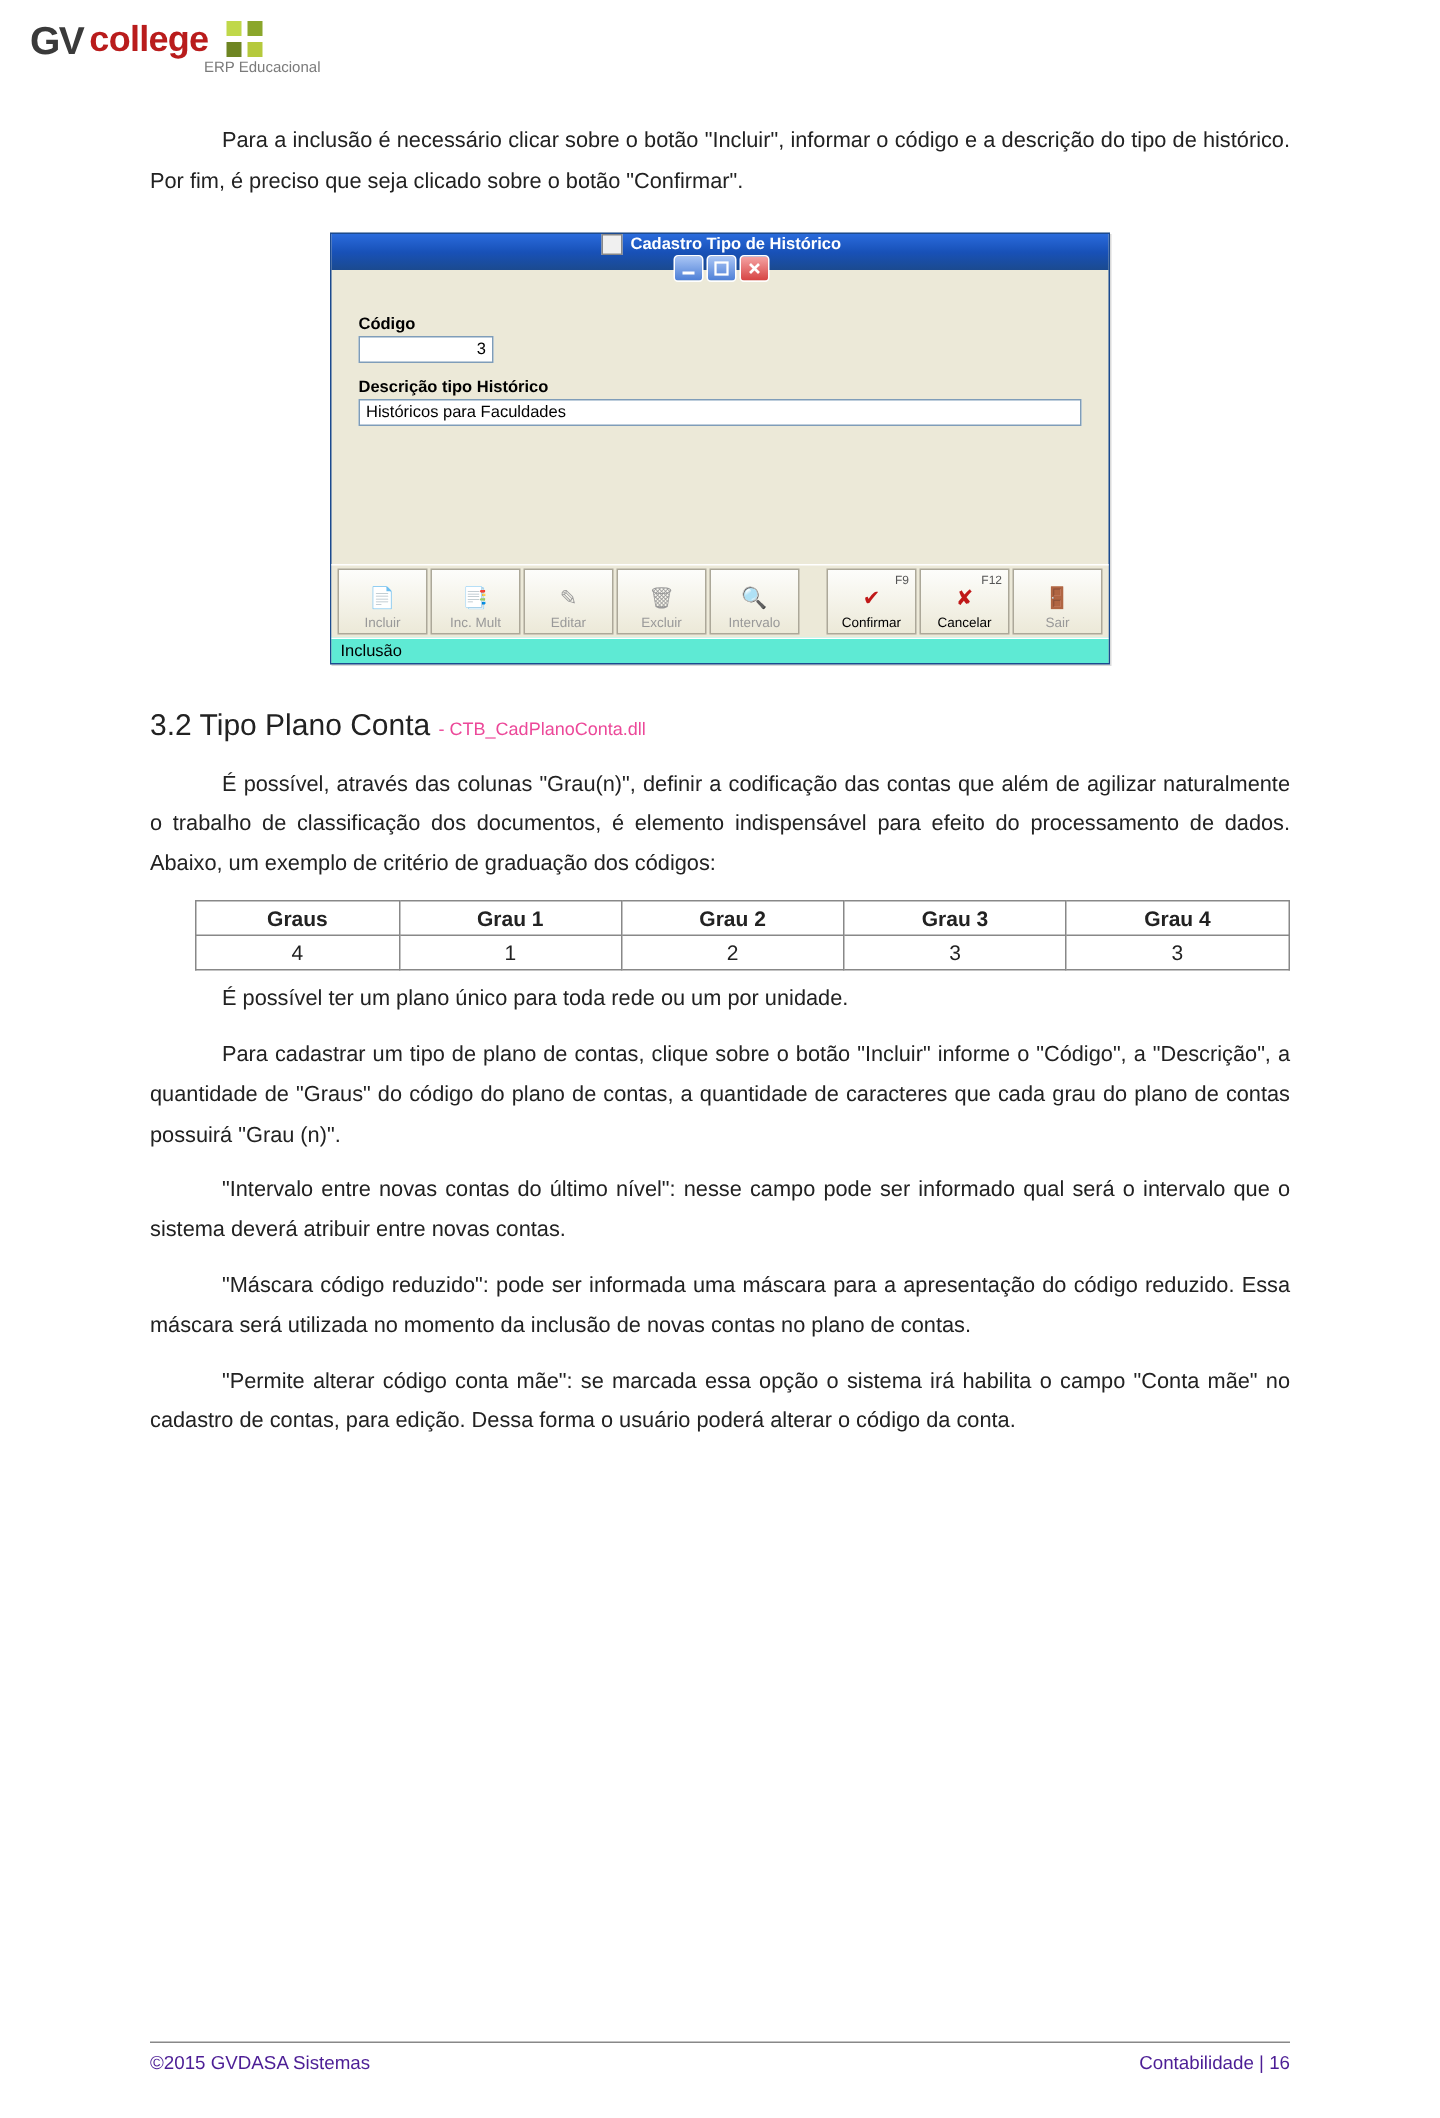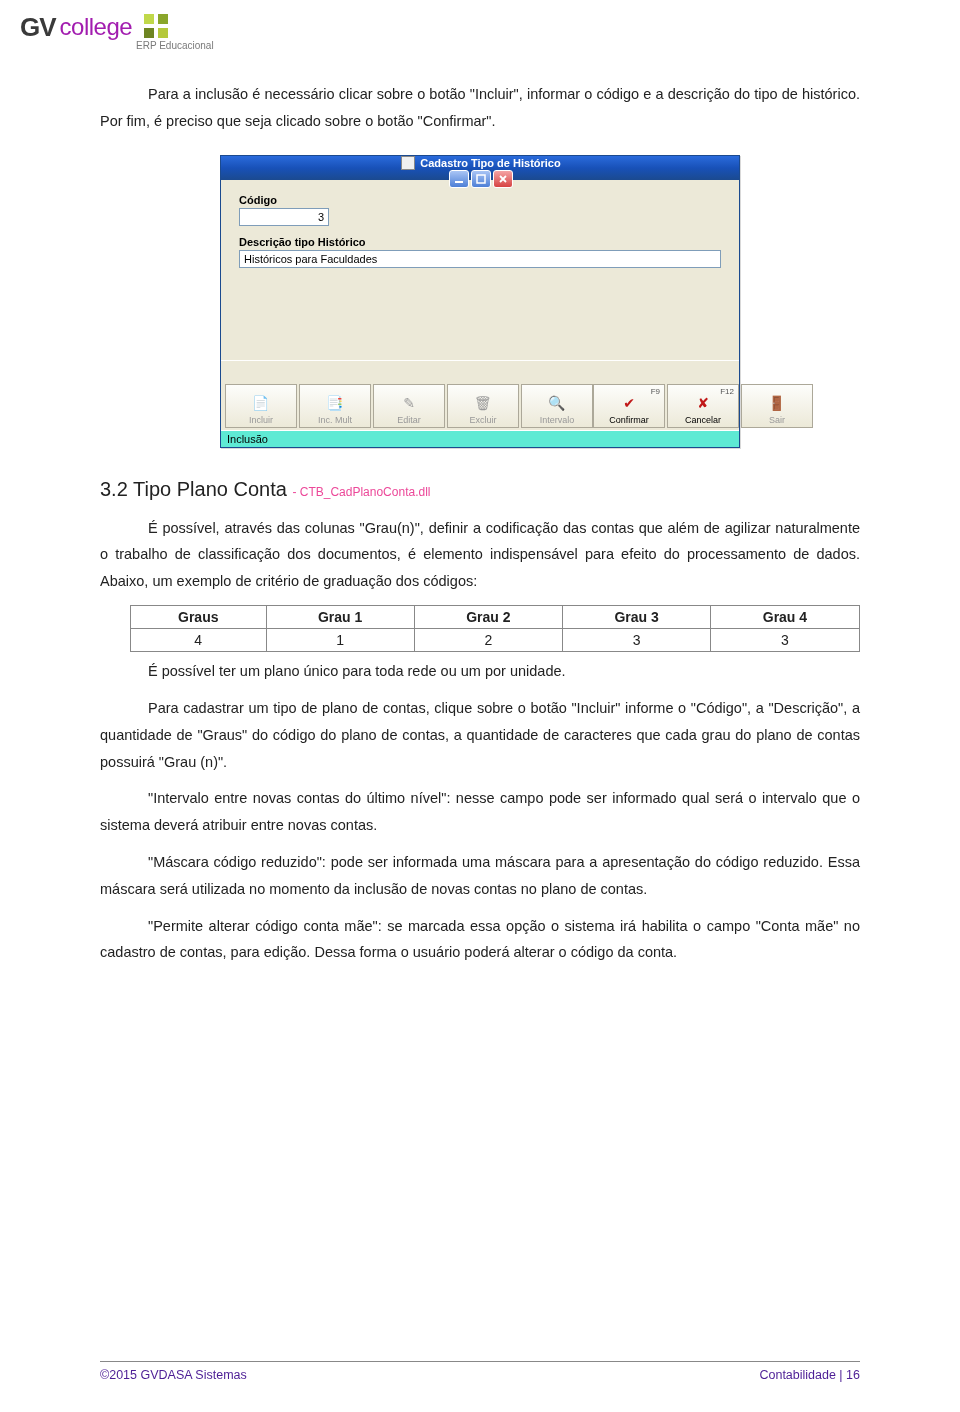--- a/index.html
+++ b/index.html
@@ -9,21 +9,21 @@
     background: #fff;
     font-family: "Trebuchet MS", "Lucida Sans", Verdana, sans-serif;
     color: #222;
     position: relative;
   }
   .page-header {
     padding: 10px 20px 0 20px;
   }
   .logo-row { display: flex; align-items: center; gap: 4px; }
   .logo-gv { font-weight: 700; font-size: 26px; color: #3a3a3a; letter-spacing: -1px; }
-  .logo-college { font-weight: 400; font-size: 24px; color: #a21caf; letter-spacing: -0.5px; }
+  .logo-college { font-weight: 700; font-size: 24px; color: #b91c1c; letter-spacing: -0.5px; }
   .logo-swatch { width: 34px; height: 34px; margin-left: 4px; }
   .logo-sub { font-size: 10px; color: #7a7a7a; margin-top: -4px; margin-left: 116px; }
   .content {
     padding: 30px 100px 20px 100px;
   }
   p.body {
     font-size: 14.5px;
     line-height: 1.85;
     text-align: justify;
     margin-bottom: 10px;
@@ -55,21 +55,21 @@
   .win-btn {
     width: 20px; height: 18px;
     background: linear-gradient(to bottom, #a9c5f5, #4d7fd6);
     border: 1px solid #fff;
     border-radius: 3px;
     display: flex; align-items: center; justify-content: center;
     font-size: 10px; font-weight: bold;
   }
   .win-btn svg { width: 10px; height: 10px; }
   .win-btn.close { background: linear-gradient(to bottom, #f5a4a4, #d64343); }
-  .win-body { padding: 14px 18px 6px 18px; min-height: 180px; }
+  .win-body { padding: 14px 18px 6px 18px; min-height: 180px; margin-top: 16px; }
   .field-label { font-weight: bold; font-size: 11px; margin-bottom: 2px; display: block; }
   .field-input {
     background: #fff;
     border: 1px solid #7f9db9;
     height: 18px;
     padding: 1px 4px;
     font-size: 11px;
     display: block;
   }
   .input-codigo { width: 90px; text-align: right; }
@@ -77,28 +77,27 @@
   .fieldrow { margin-bottom: 10px; }
   .win-toolbar {
     border-top: 1px solid #fff;
     background: #ece9d8;
     display: flex;
     justify-content: space-between;
     padding: 2px 4px;
   }
   .tb-group { display: flex; gap: 2px; }
   .tb-btn {
-    width: 72px; height: 44px;
+    width: 60px; height: 44px;
     border: 1px solid #aca899;
     background: linear-gradient(to bottom, #fdfdfb, #ece9d8);
     display: flex; flex-direction: column; align-items: center; justify-content: flex-end;
     font-size: 9px; color: #000;
     padding-bottom: 2px;
     position: relative;
-    margin-top: 21px;
   }
   .tb-btn.disabled { color: #999; }
   .tb-btn .ico { width: 20px; height: 20px; display: flex; align-items: center; justify-content: center; margin-bottom: 2px; font-size: 14px;}
   .tb-btn .fk { position: absolute; top: 2px; right: 4px; font-size: 8px; color: #555; }
   .win-status { background: #5eead4; border-top: 1px solid #fff; padding: 2px 6px; font-size: 11px; }
   h2.section-title {
     font-size: 20px;
     font-weight: 400;
     color: #222;
     margin: 20px 0 14px 0;

